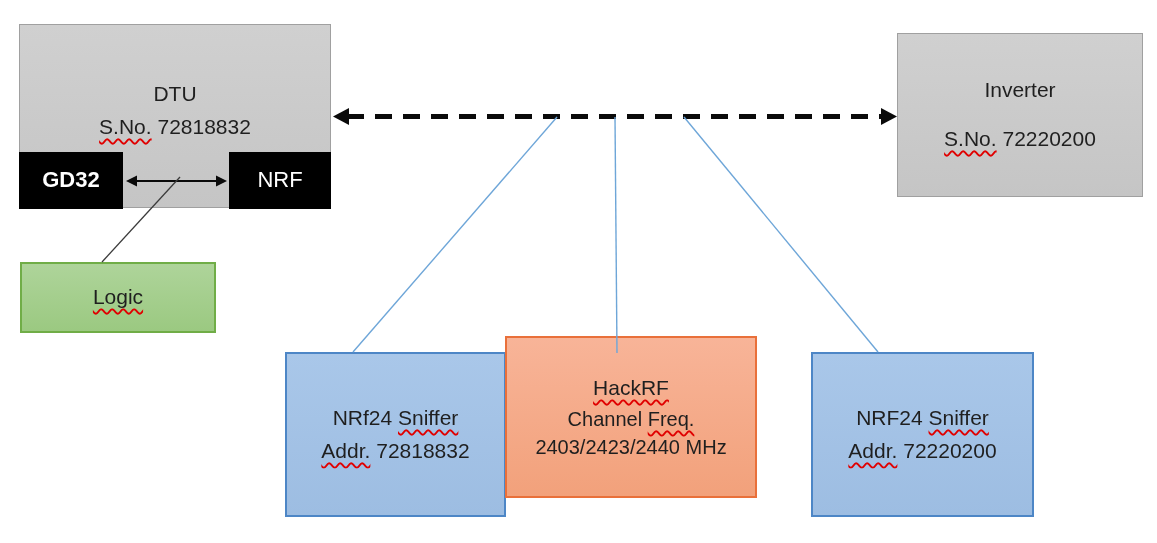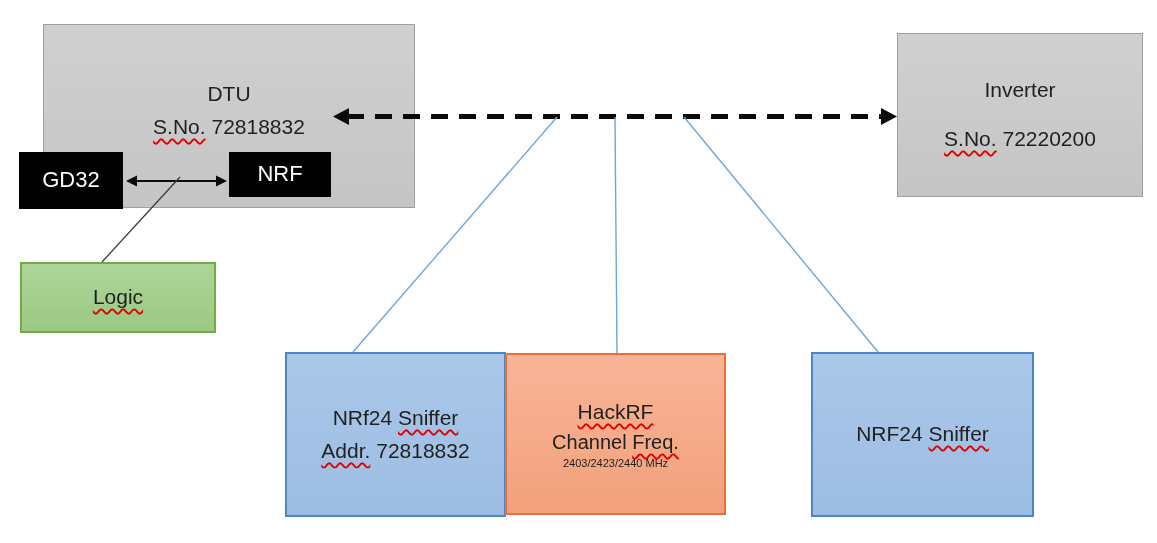--- a/index.html
+++ b/index.html
@@ -47,30 +47,30 @@
     border: 2px solid var(--orange-border);
   }
   .squiggle {
     text-decoration-line: underline;
     text-decoration-style: wavy;
     text-decoration-color: var(--squiggle-red);
     text-decoration-thickness: 1.5px;
     text-underline-offset: 4px;
   }
   
-  #dtu-box      { left: 19px;  top: 24px;  width: 372px; height: 184px; padding-bottom: 10px; margin-left: 24px; }
-  #gd32-chip    { left: 19px;  top: 152px; width: 104px; height: 57px; }
-  #nrf-chip     { left: 229px; top: 152px; width: 102px; height: 45px; }
+  #dtu-box      { left: 19px;  top: 24px;  width: 312px; height: 184px; padding-bottom: 10px; }
+  #gd32-chip    { left: 19px;  top: 152px; width: 104px; height: 57px; font-weight: bold; }
+  #nrf-chip     { left: 229px; top: 152px; width: 102px; height: 57px; }
   #logic-box    { left: 20px;  top: 262px; width: 196px; height: 71px; }
   #inverter-box { left: 897px; top: 33px;  width: 246px; height: 164px; gap: 16px; }
   #sniffer-left-box  { left: 242px; top: 352px; width: 221px; height: 165px; }
-  #hackrf-box        { left: 505px; top: 353px; width: 221px; height: 162px; }
+  #hackrf-box        { left: 505px; top: 336px; width: 252px; height: 162px; }
   #sniffer-right-box { left: 768px; top: 352px; width: 223px; height: 165px; }
   #hackrf-box .subtitle { font-size: 20px; line-height: 1.4; }
-  #hackrf-box .freqline { font-size: 11px; line-height: 1.45; }
+  #hackrf-box .freqline { font-size: 20px; line-height: 1.45; }
   
   #connector-layer {
     position: absolute;
     left: 0; top: 0;
     width: 1157px; height: 543px;
     pointer-events: none;
   }
   .dashed-arrow-line {
     stroke: var(--arrow-black);
     stroke-width: 5;
@@ -134,20 +134,24 @@
       <span class="squiggle">Freq.</span>
     </div>
     <div class="line freqline">2403/2423/2440 MHz</div>
   </div>
 
   <div class="box blue-box" id="sniffer-right-box">
     <div class="line">
       <span>NRF24</span>
       <span class="squiggle">Sniffer</span>
     </div>
+    <div class="line">
+      <span class="squiggle">Addr.</span>
+      <span>72220200</span>
+    </div>
   </div>
 
   <svg id="connector-layer" viewBox="0 0 1157 543" xmlns="http://www.w3.org/2000/svg">
 
     <g>
       <line class="dashed-arrow-line" x1="347" y1="116.5" x2="883" y2="116.5"></line>
       <polygon class="arrowhead" points="333,116.5 349,108 349,125"></polygon>
       <polygon class="arrowhead" points="897,116.5 881,108 881,125"></polygon>
     </g>
 

